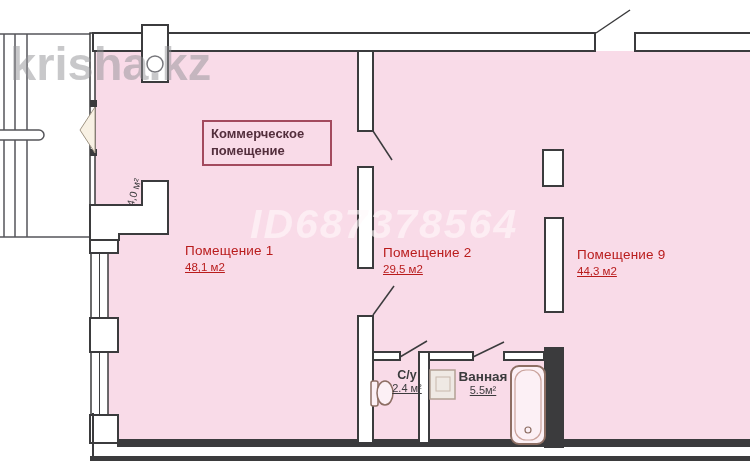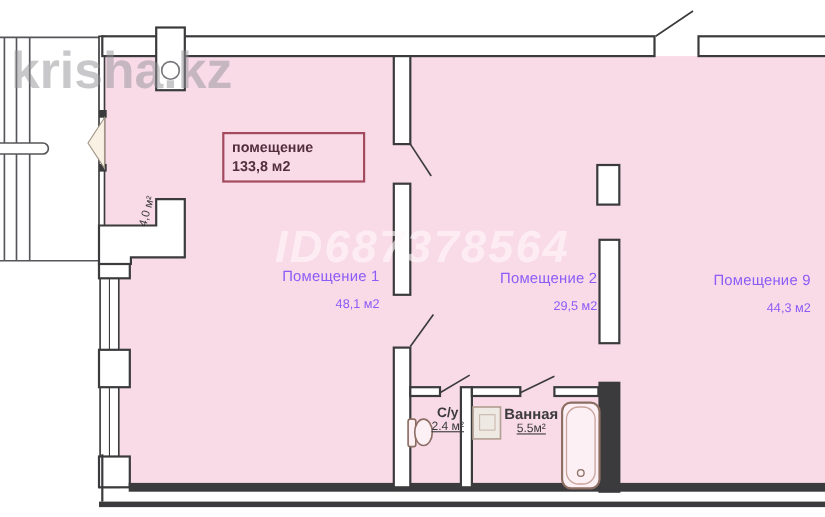--- a/index.html
+++ b/index.html
@@ -14,23 +14,23 @@
   }
   .wm-id{
     position:absolute;left:250px;top:201px;font-size:41px;font-weight:700;
     color:rgba(255,248,250,0.6);letter-spacing:2px;z-index:2;white-space:nowrap;font-style:italic;
   }
   .commercial-box{
     position:absolute;left:202px;top:120px;width:112px;z-index:4;
     border:2px solid #a34a5e;padding:4px 7px;color:#532e3c;
     font-size:13px;font-weight:600;line-height:1.3;
   }
-  .room-label{position:absolute;width:160px;text-align:right;color:#8b5cf6;z-index:4;}
+  .room-label{position:absolute;width:160px;text-align:left;color:#b91c1c;z-index:4;}
   .room-name{font-size:13.5px;letter-spacing:0.2px;}
-  .room-area{font-size:11.5px;margin-top:13px;}
+  .room-area{font-size:11.5px;margin-top:3px;text-decoration:underline;}
   .small-label{position:absolute;text-align:center;color:#3b3b3d;z-index:4;}
   .small-name{font-size:12.5px;font-weight:600;}
   .small-area{font-size:11px;text-decoration:underline;}
   .niche-label{
     position:absolute;left:124px;top:204px;font-size:10.5px;color:#3b3b3d;z-index:4;
     transform:rotate(-74deg);transform-origin:0 0;white-space:nowrap;
   }
 </style>
 </head>
 <body>
@@ -117,22 +117,22 @@
         <rect x="515" y="370" width="26" height="70" rx="11" fill="none" stroke="#caa39c" stroke-width="1.2"></rect>
         <circle cx="528" cy="430" r="3" fill="none" stroke="#8d6e63" stroke-width="1.2"></circle>
       </g>
     </g>
   </svg>
 
   <div class="wm-site">krisha.kz</div>
   <div class="wm-id">ID687378564</div>
 
   <div class="commercial-box">
+    <span style="display:block">Коммерческое</span>
     <span style="display:block">помещение</span>
-    <span style="display:block">133,8 м2</span>
   </div>
 
   <div class="room-label" style="left:185px;top:243px">
     <div class="room-name">Помещение 1</div>
     <div class="room-area">48,1 м2</div>
   </div>
   <div class="room-label" style="left:383px;top:245px">
     <div class="room-name">Помещение 2</div>
     <div class="room-area">29,5 м2</div>
   </div>

